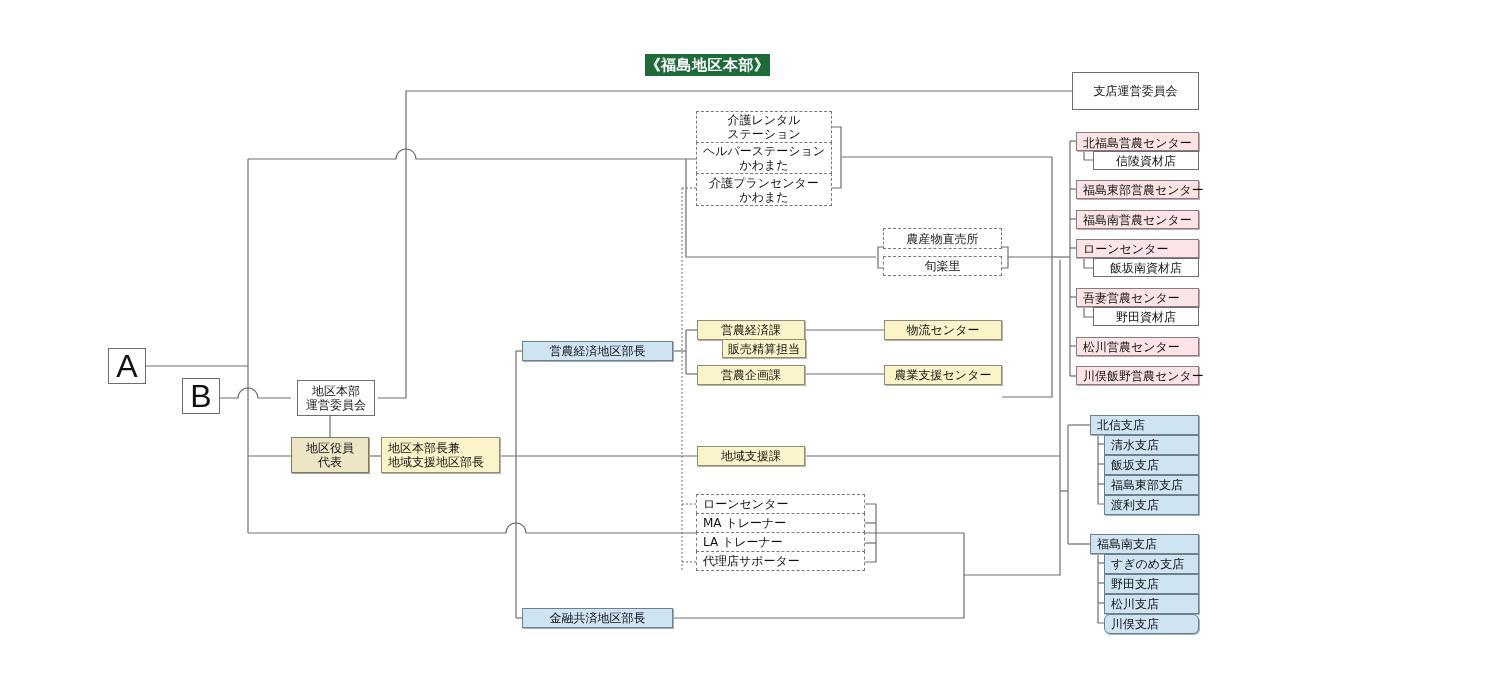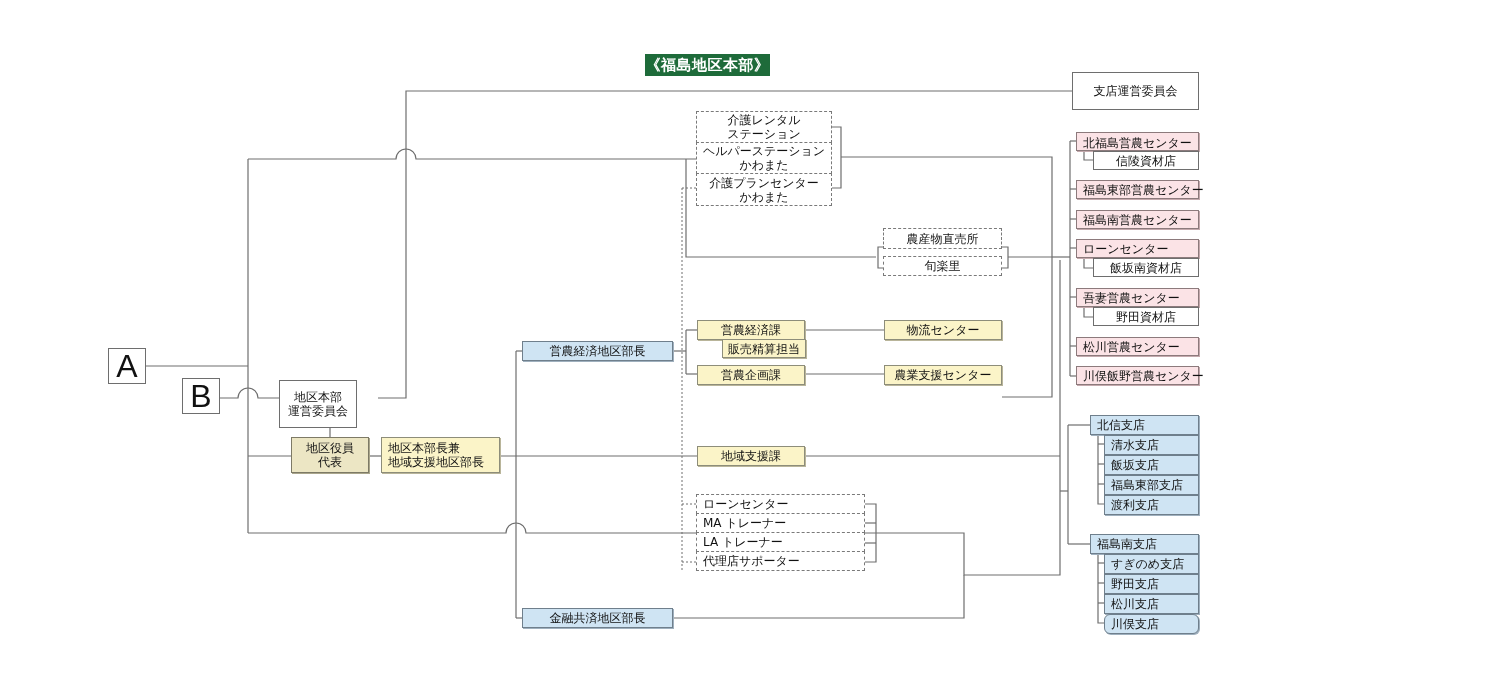--- a/index.html
+++ b/index.html
@@ -109,21 +109,21 @@
 
 <div class="title-badge">《福島地区本部》</div>
 
 <div class="big-letter" style="left:108px;top:348px;width:38px;height:36px;">A</div>
 <div class="big-letter" style="left:182px;top:378px;width:38px;height:36px;">B</div>
 
 <div class="box plain" style="left:1072px;top:72px;width:127px;height:38px;">
   <span>支店運営委員会</span>
 </div>
 
-<div class="box plain" style="left:279px;top:380px;width:78px;height:48px;">
+<div class="box plain" style="left:297px;top:380px;width:78px;height:36px;">
   <span>地区本部</span>
   <span>運営委員会</span>
 </div>
 <div class="box khaki" style="left:291px;top:437px;width:78px;height:36px;">
   <span>地区役員</span>
   <span>代表</span>
 </div>
 <div class="box yellow left" style="left:381px;top:437px;width:119px;height:36px;">
   <span>地区本部長兼</span>
   <span>地域支援地区部長</span>

